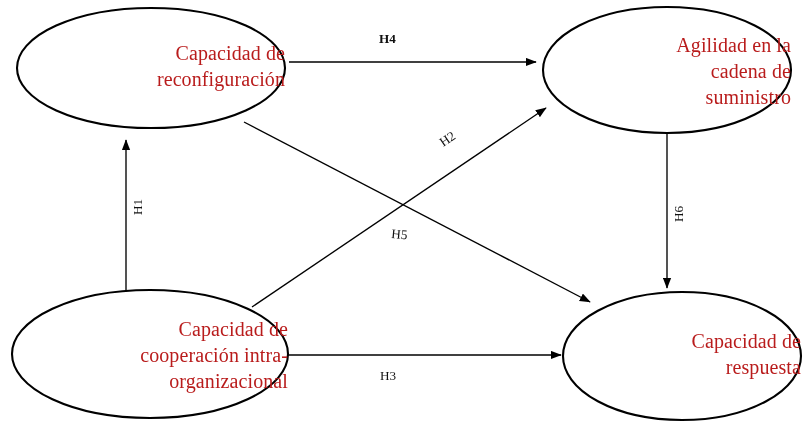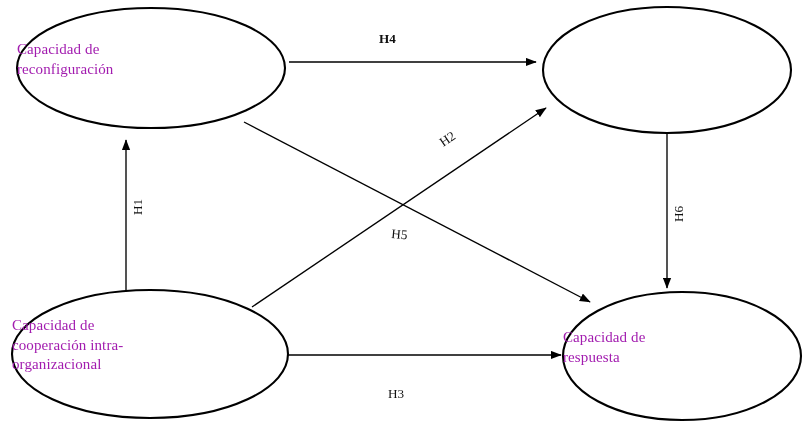--- a/index.html
+++ b/index.html
@@ -33,23 +33,23 @@
     stroke: #000000;
     stroke-width: 1.35;
     fill: none;
   }
   .edge-head {
     fill: #000000;
     stroke: none;
   }
   .node-label {
     position: absolute;
-    text-align: left;
-    color: #a21caf;
-    font-size: 15px;
+    text-align: right;
+    color: #b91c1c;
+    font-size: 20px;
     line-height: 1.30;
     letter-spacing: 0.1px;
     white-space: pre-line;
     pointer-events: none;
   }
   .edge-label {
     position: absolute;
     color: #111111;
     font-size: 13.2px;
     line-height: 1;
@@ -82,33 +82,36 @@
       <ellipse class="node-ellipse" cx="151" cy="68" rx="134" ry="60"></ellipse>
       <ellipse class="node-ellipse" cx="667" cy="70" rx="124" ry="63"></ellipse>
       <ellipse class="node-ellipse" cx="150" cy="354" rx="138" ry="64"></ellipse>
       <ellipse class="node-ellipse" cx="682" cy="356" rx="119" ry="64"></ellipse>
     </g>
   </svg>
 
   <div class="node-label" style="left:17px; top:40px; width:268px;">Capacidad de
 reconfiguración</div>
 
+  <div class="node-label" style="left:543px; top:32px; width:248px;">Agilidad en la
+cadena de
+suministro</div>
 
   <div class="node-label" style="left:12px; top:316px; width:276px;">Capacidad de
 cooperación intra-
 organizacional</div>
 
   <div class="node-label" style="left:563px; top:328px; width:238px;">Capacidad de
 respuesta</div>
 
   <div class="edge-label" style="left:379px; top:32px; transform:rotate(0deg); transform-origin:left top;font-weight:bold;">H4</div>
 
   <div class="edge-label" style="left:131px; top:215px; transform:rotate(-90deg); transform-origin:left top;">H1</div>
 
   <div class="edge-label" style="left:437px; top:138px; transform:rotate(-34deg); transform-origin:left top;">H2</div>
 
   <div class="edge-label" style="left:392px; top:227px; transform:rotate(5deg); transform-origin:left top;">H5</div>
 
-  <div class="edge-label" style="left:388px; top:369px; transform:rotate(0deg); transform-origin:left top;margin-top:18px;">H3</div>
+  <div class="edge-label" style="left:380px; top:369px; transform:rotate(0deg); transform-origin:left top;">H3</div>
 
   <div class="edge-label" style="left:672px; top:222px; transform:rotate(-90deg); transform-origin:left top;">H6</div>
 
 </div>
 
 </body></html>

